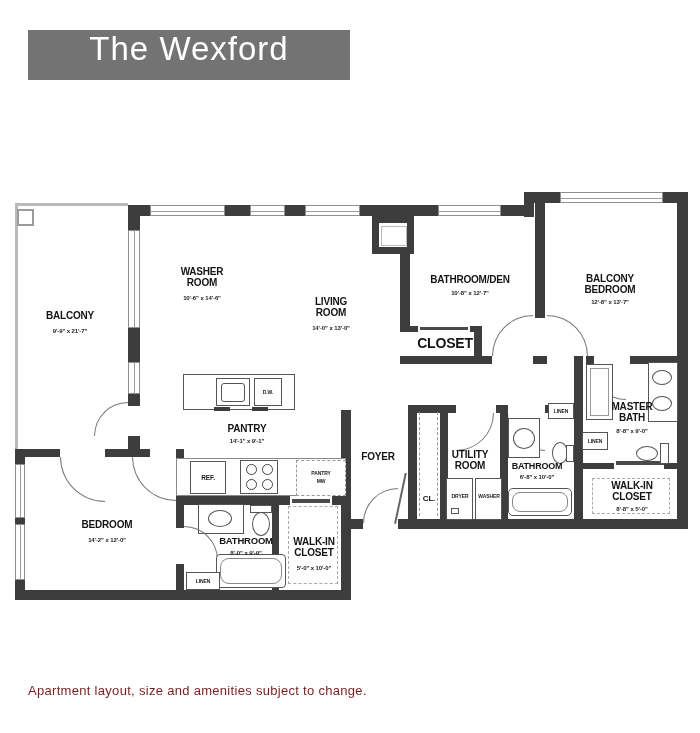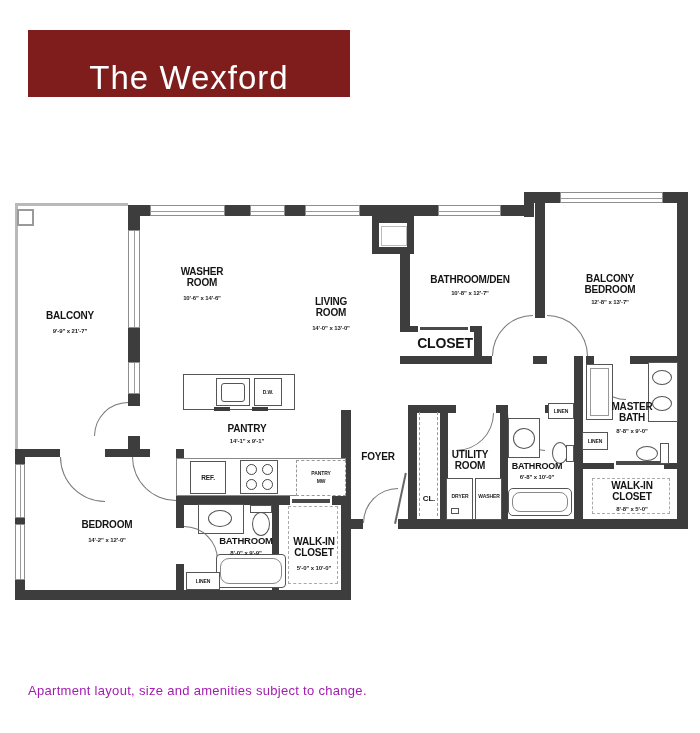--- a/index.html
+++ b/index.html
@@ -1,22 +1,22 @@
 <!DOCTYPE html>
 <html><head>
 <meta charset="utf-8">
 <style>
   html,body{margin:0;padding:0;background:#fff;}
   body{width:700px;height:733px;position:relative;font-family:"Liberation Sans",sans-serif;-webkit-font-smoothing:antialiased;}
   .abs{position:absolute;}
   
-  .hdr{position:absolute;left:28px;top:30px;width:322px;height:67px;background:#7f1d1d;display:flex;align-items:flex-end;justify-content:center;}
+  .hdr{position:absolute;left:28px;top:30px;width:322px;height:50px;background:#737373;display:flex;align-items:flex-start;justify-content:center;}
   .hdr-title{color:#fff;font-size:33px;font-weight:500;letter-spacing:1px;}
   
-  .ftr{position:absolute;left:28px;top:683px;font-size:13px;color:#a21caf;letter-spacing:.3px;}
+  .ftr{position:absolute;left:28px;top:683px;font-size:13px;color:#7f1d1d;letter-spacing:.3px;}
   
   .w{position:absolute;background:#3d3d3d;}
   .wthin{position:absolute;background:#4a4a4a;}
   .gwall{position:absolute;background:#b9b9b9;}
   .gbox{position:absolute;background:#fff;border:2px solid #9a9a9a;}
   .winH{position:absolute;background:#fff;border:1px solid #8e8e8e;box-sizing:border-box;}
   .winH:after{content:"";position:absolute;left:0;right:0;top:50%;height:1px;background:#9b9b9b;}
   .winV{position:absolute;background:#fff;border:1px solid #8e8e8e;box-sizing:border-box;}
   .winV:after{content:"";position:absolute;top:0;bottom:0;left:50%;width:1px;background:#9b9b9b;}
   .col{position:absolute;background:#fff;border:7px solid #3d3d3d;box-sizing:border-box;}

